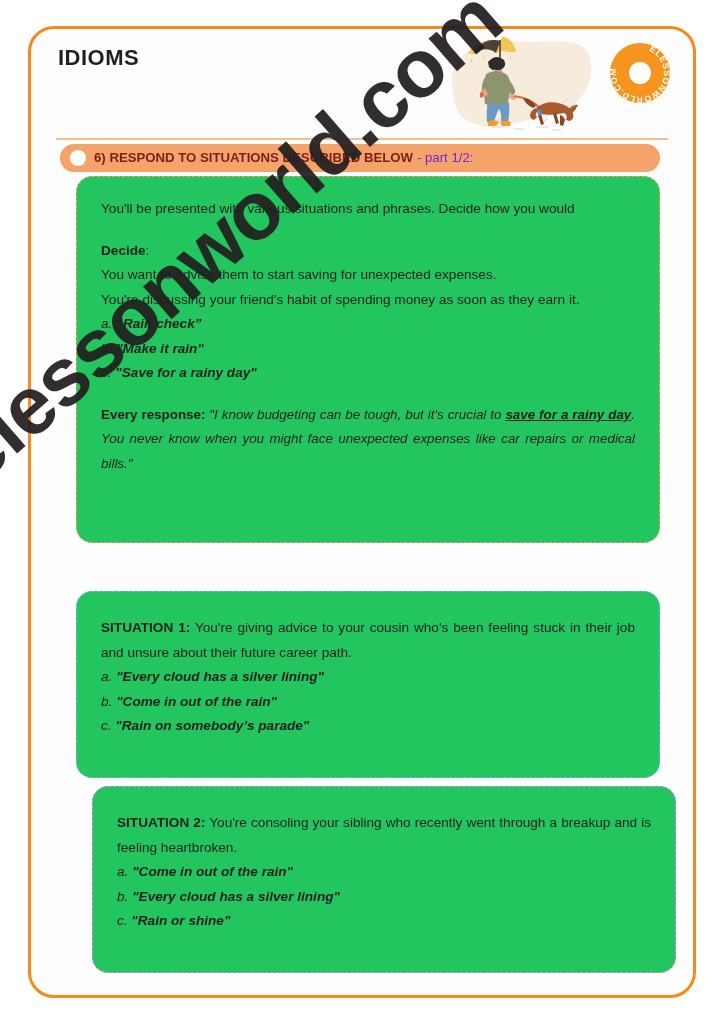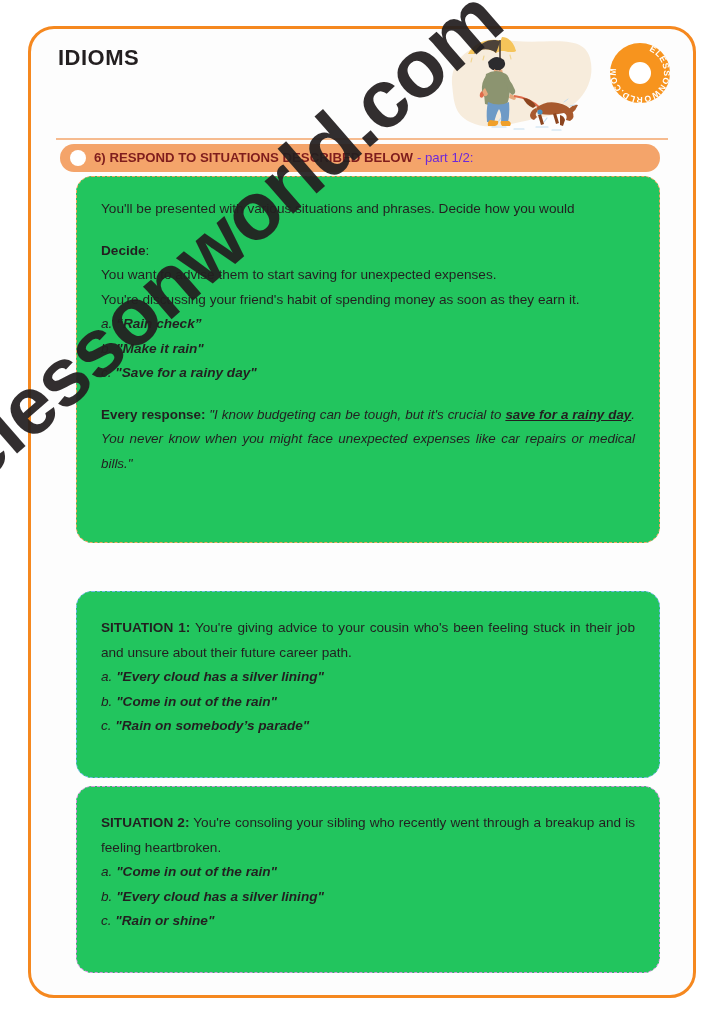--- a/index.html
+++ b/index.html
@@ -282,21 +282,21 @@
 
 <div id="situation1-card" class="card" style="border-color: rgb(111, 182, 232); margin-top: 20px;">
   <p class="body-text"><span class="situation-lead">SITUATION 1:</span><span> You're giving advice to your cousin who's been feeling stuck in their job and unsure about their future career path.</span></p>
   <ul class="options block-gap">
     <li class="option-item"><span class="option-letter">a.</span> <span class="option-phrase">"Every cloud has a silver lining"</span></li>
     <li class="option-item"><span class="option-letter">b.</span> <span class="option-phrase">"Come in out of the rain"</span></li>
     <li class="option-item"><span class="option-letter">c.</span> <span class="option-phrase">"Rain on somebody’s parade"</span></li>
   </ul>
 </div>
 
-<div id="situation2-card" class="card" style="border-color: rgb(217, 143, 224);">
+<div id="situation2-card" class="card" style="border-color: rgb(217, 143, 224); margin-left: 16px;">
   <p class="body-text"><span class="situation-lead">SITUATION 2:</span><span> You're consoling your sibling who recently went through a breakup and is feeling heartbroken.</span></p>
   <ul class="options block-gap">
     <li class="option-item"><span class="option-letter">a.</span> <span class="option-phrase">"Come in out of the rain"</span></li>
     <li class="option-item"><span class="option-letter">b.</span> <span class="option-phrase">"Every cloud has a silver lining"</span></li>
     <li class="option-item"><span class="option-letter">c.</span> <span class="option-phrase">"Rain or shine"</span></li>
   </ul>
 </div>
 
 <div id="copyright"><span>. License use only.</span></div>
 

